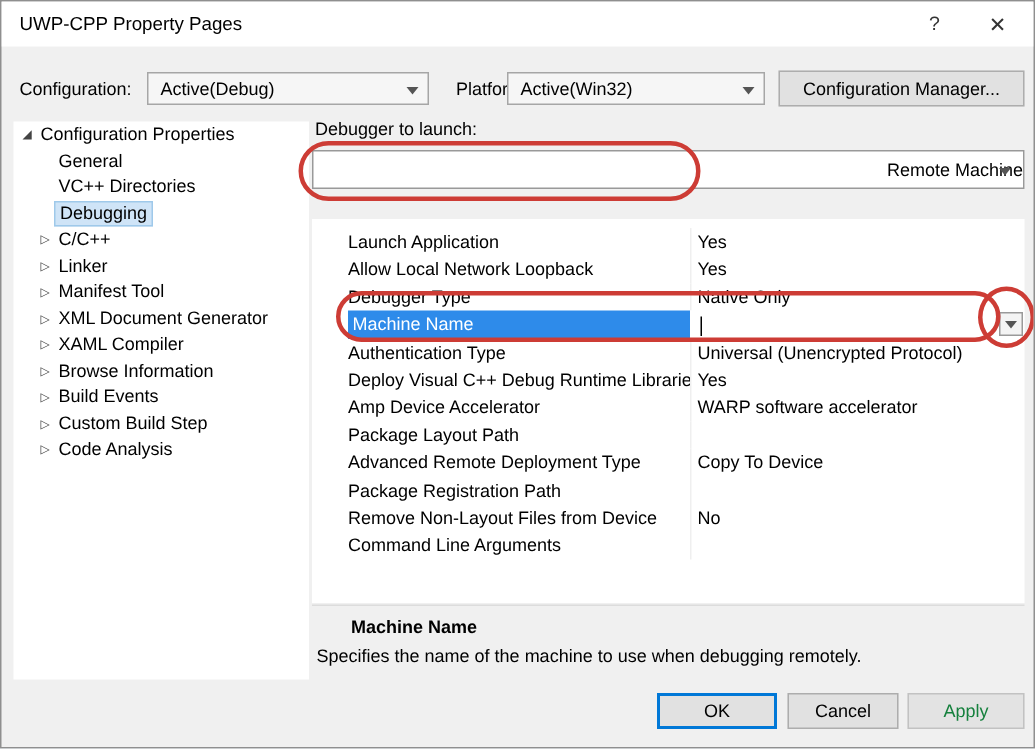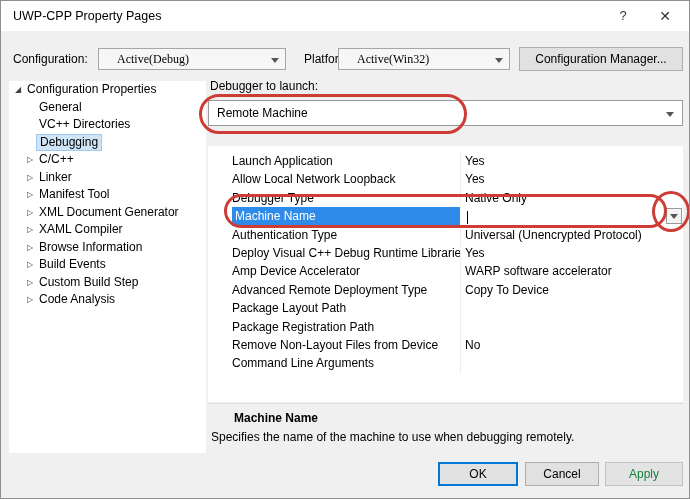--- a/index.html
+++ b/index.html
@@ -16,42 +16,42 @@
   .titlebar { position:absolute; left:0; top:0; width:100%; height:30px; background:#ffffff;text-decoration:underline; }
   .titlebar .title { position:absolute; left:12px; top:0; line-height:30px; font-size:12.5px; }
   .tb-btn { position:absolute; top:0; height:30px; width:40px; text-align:center; line-height:30px; font-size:13px; color:#333; cursor:default; }
   .tb-help { right:46px; }
   .tb-close { right:4px; font-size:14px; }
 
   
   .lbl { position:absolute; line-height:22px; }
   .combo {
     position:absolute; height:22px; background:#f6f6f6; border:1px solid #a6a6a6;
-    line-height:20px; padding-left:18px;font-family:Liberation Serif, serif;
+    line-height:20px; padding-left:8px;
   }
   .combo .chev { position:absolute; right:6px; top:9px; width:0; height:0;
     border-left:4px solid transparent; border-right:4px solid transparent; border-top:5px solid #555; }
   .btn {
     position:absolute; height:24px; background:#e1e1e1; border:1px solid #adadad;
     line-height:22px; font-size:12px;
   }
 
   
   .tree { position:absolute; left:8px; top:80px; width:197px; height:372px; background:#ffffff; overflow:hidden; }
   .tree-item { display:flex; align-items:center; height:17.5px; white-space:nowrap; cursor:default; }
   .tree-item .arrow { width:12px; text-align:center; font-size:8px; color:#444; flex:0 0 12px; }
   .tree-item.lvl0 { padding-left:3px; }
   .tree-item.lvl1 { padding-left:15px; }
   .tree-item .tlabel { padding:0 3px; line-height:15px; }
   .tree-item.selected .tlabel { background:#cfe4f7; border:1px solid #9fc9ea; }
 
   
   .dbg-label { position:absolute; left:209px; top:78px; }
   .dbg-combo { position:absolute; left:207px; top:99px; width:475px; height:26px;
-    background:#ffffff; border:1px solid #999; line-height:24px; padding-left:8px; }
+    background:#ffffff; border:1px solid #999; line-height:24px; padding-left:8px;text-align:right; }
   .dbg-combo .chev { position:absolute; right:8px; top:11px; width:0; height:0;
     border-left:4px solid transparent; border-right:4px solid transparent; border-top:5px solid #555; }
 
   .grid { position:absolute; left:207px; top:145px; width:475px; height:256px; background:#ffffff; padding-top:6px; overflow:hidden; }
   .grow { display:flex; height:18.4px; align-items:center; padding-left:24px; }
   .grow .name { width:228px; flex:0 0 228px; overflow:hidden; white-space:nowrap; height:100%; line-height:18.4px; }
   .grow .value { flex:1; overflow:hidden; white-space:nowrap; height:100%; line-height:18.4px; padding-left:4px; border-left:1px solid #efefef; position:relative; }
   .grow.selected .name { background:#2e8bea; color:#ffffff; padding-left:3px; }
   .grow.selected .value { background:#ffffff; border-left:none; }
   .caret { display:inline-block; width:1px; height:13px; background:#000; vertical-align:middle; margin-left:3px; }
@@ -186,26 +186,26 @@
     </div>
     <div class="grow">
       <div class="name">Deploy Visual C++ Debug Runtime Librarie</div>
       <div class="value">Yes</div>
     </div>
     <div class="grow">
       <div class="name">Amp Device Accelerator</div>
       <div class="value">WARP software accelerator</div>
     </div>
     <div class="grow">
+      <div class="name">Package Layout Path</div>
+      <div class="value"></div>
+    </div>
+    <div class="grow">
       <div class="name">Advanced Remote Deployment Type</div>
       <div class="value">Copy To Device</div>
-    </div>
-    <div class="grow">
-      <div class="name">Package Layout Path</div>
-      <div class="value"></div>
     </div>
     <div class="grow">
       <div class="name">Package Registration Path</div>
       <div class="value"></div>
     </div>
     <div class="grow">
       <div class="name">Remove Non-Layout Files from Device</div>
       <div class="value">No</div>
     </div>
     <div class="grow">

